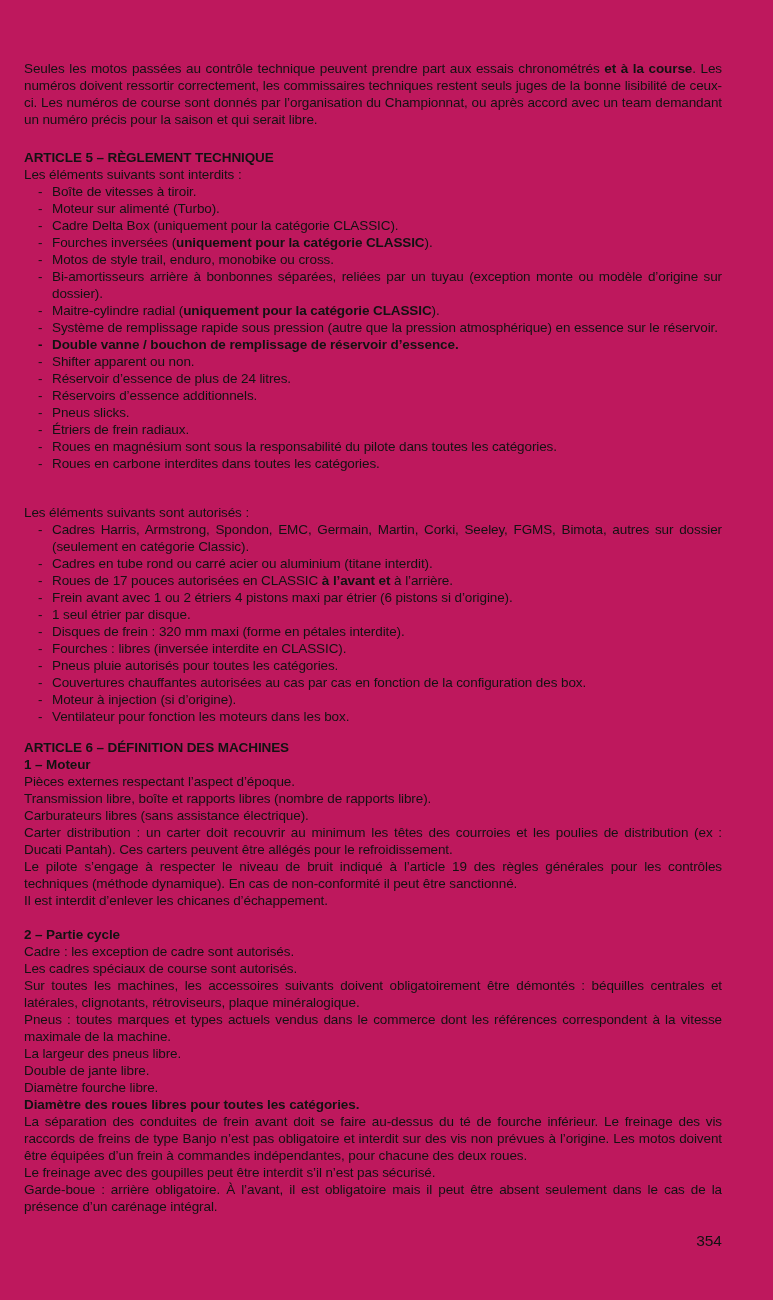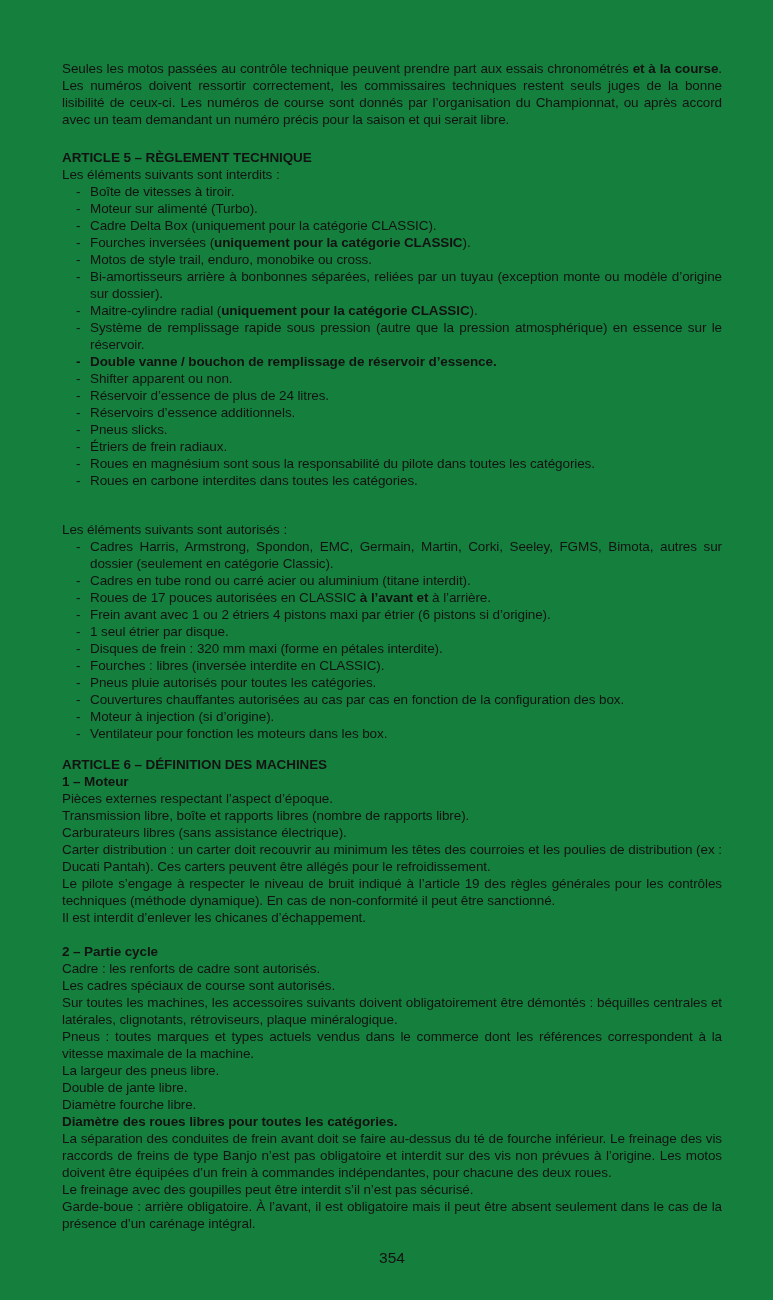--- a/index.html
+++ b/index.html
@@ -1,39 +1,39 @@
 <!DOCTYPE html>
 <html><head>
 <meta charset="utf-8">
 <style>
   * { margin:0; padding:0; box-sizing:border-box; }
   html,body { background:#ffffff; }
   .page {
-    width:773px; height:1300px; background:#15803d; overflow:hidden;
+    width:773px; height:1300px; background:#be185d; overflow:hidden;
     font-family:"Liberation Sans", sans-serif;
     font-size:13.5px; line-height:17px; color:#121212;
-    padding:60px 51px 0 62px; letter-spacing:-0.1px;
+    padding:60px 51px 0 24px; letter-spacing:-0.1px;
     position:relative;
   }
   .para { text-align:justify; }
   .heading { font-weight:bold; text-align:left; }
   .h-a5 { margin-top:21px; }
   .h-a6 { margin-top:14px; }
   .sub-title { font-weight:bold; }
   .sec2 { margin-top:17px; }
   .allowed-intro { margin-top:32px; }
   .list .li {
     position:relative; padding-left:28px; text-align:justify;
   }
   .list .li::before { content:"-"; position:absolute; left:14px; }
   .list .li.b-all::before { font-weight:bold; }
   .b { font-weight:bold; }
   .pagenum {
     margin-top:16px; font-size:15.5px; line-height:20px; letter-spacing:0;
-    text-align:center;
+    text-align:right;
   }
 </style>
 </head>
 <body>
 
 <div class="page">
 
   <p class="para"><span>Seules les motos passées au contrôle technique peuvent prendre part aux essais chronométrés </span><span class="b">et à la course</span><span>. Les numéros doivent ressortir correctement, les commissaires techniques restent seuls juges de la bonne lisibilité de ceux-ci. Les numéros de course sont donnés par l’organisation du Championnat, ou après accord avec un team demandant un numéro précis pour la saison et qui serait libre.</span></p>
 
   <div class="heading h-a5">ARTICLE 5 – RÈGLEMENT TECHNIQUE</div>
@@ -79,21 +79,21 @@
       <div class="para">Pièces externes respectant l’aspect d’époque.</div>
       <div class="para">Transmission libre, boîte et rapports libres (nombre de rapports libre).</div>
       <div class="para">Carburateurs libres (sans assistance électrique).</div>
       <div class="para">Carter distribution : un carter doit recouvrir au minimum les têtes des courroies et les poulies de distribution (ex : Ducati Pantah). Ces carters peuvent être allégés pour le refroidissement.</div>
       <div class="para">Le pilote s’engage à respecter le niveau de bruit indiqué à l’article 19 des règles générales pour les contrôles techniques (méthode dynamique). En cas de non-conformité il peut être sanctionné.</div>
       <div class="para">Il est interdit d’enlever les chicanes d’échappement.</div>
     </div>
 
   <div class="sub-title sec2">2 – Partie cycle</div>
   <div class="paras">
-      <div class="para">Cadre : les renforts de cadre sont autorisés.</div>
+      <div class="para">Cadre : les exception de cadre sont autorisés.</div>
       <div class="para">Les cadres spéciaux de course sont autorisés.</div>
       <div class="para">Sur toutes les machines, les accessoires suivants doivent obligatoirement être démontés : béquilles centrales et latérales, clignotants, rétroviseurs, plaque minéralogique.</div>
       <div class="para">Pneus : toutes marques et types actuels vendus dans le commerce dont les références correspondent à la vitesse maximale de la machine.</div>
       <div class="para">La largeur des pneus libre.</div>
       <div class="para">Double de jante libre.</div>
       <div class="para">Diamètre fourche libre.</div>
       <div class="para b-all"><span class="b">Diamètre des roues libres pour toutes les catégories.</span></div>
       <div class="para">La séparation des conduites de frein avant doit se faire au-dessus du té de fourche inférieur. Le freinage des vis raccords de freins de type Banjo n’est pas obligatoire et interdit sur des vis non prévues à l’origine. Les motos doivent être équipées d’un frein à commandes indépendantes, pour chacune des deux roues.</div>
       <div class="para">Le freinage avec des goupilles peut être interdit s’il n’est pas sécurisé.</div>
       <div class="para">Garde-boue : arrière obligatoire. À l’avant, il est obligatoire mais il peut être absent seulement dans le cas de la présence d’un carénage intégral.</div>

